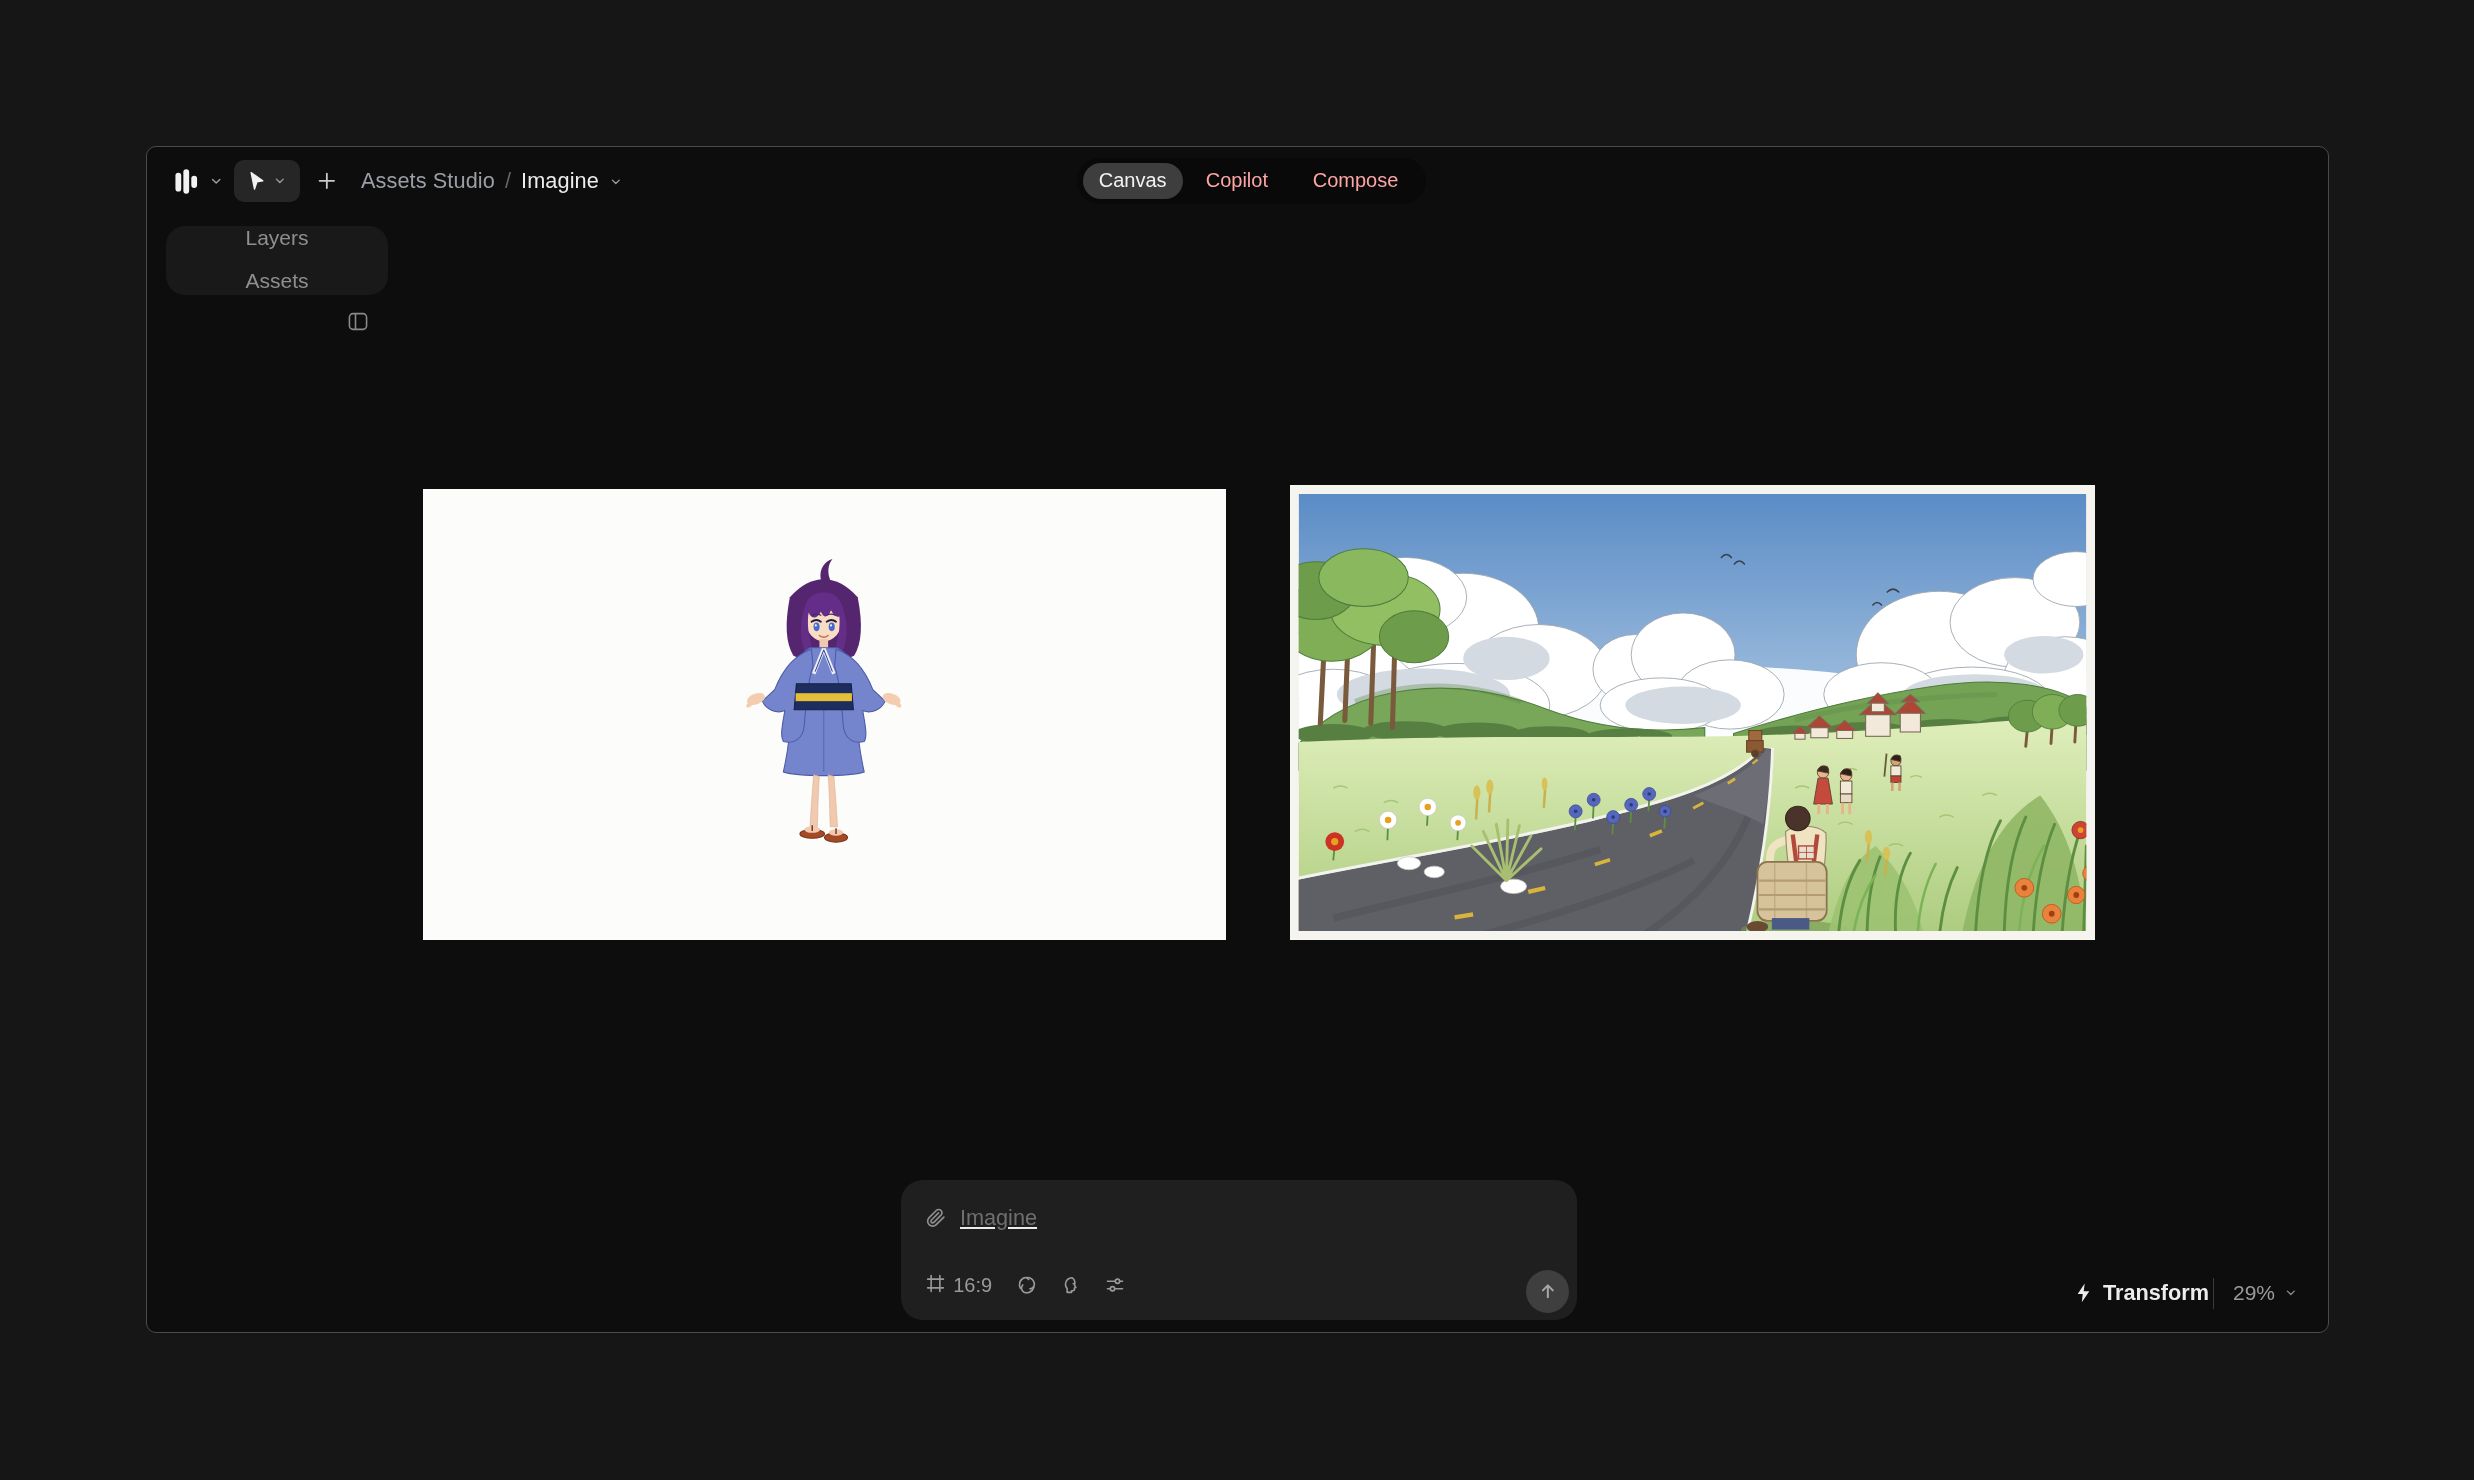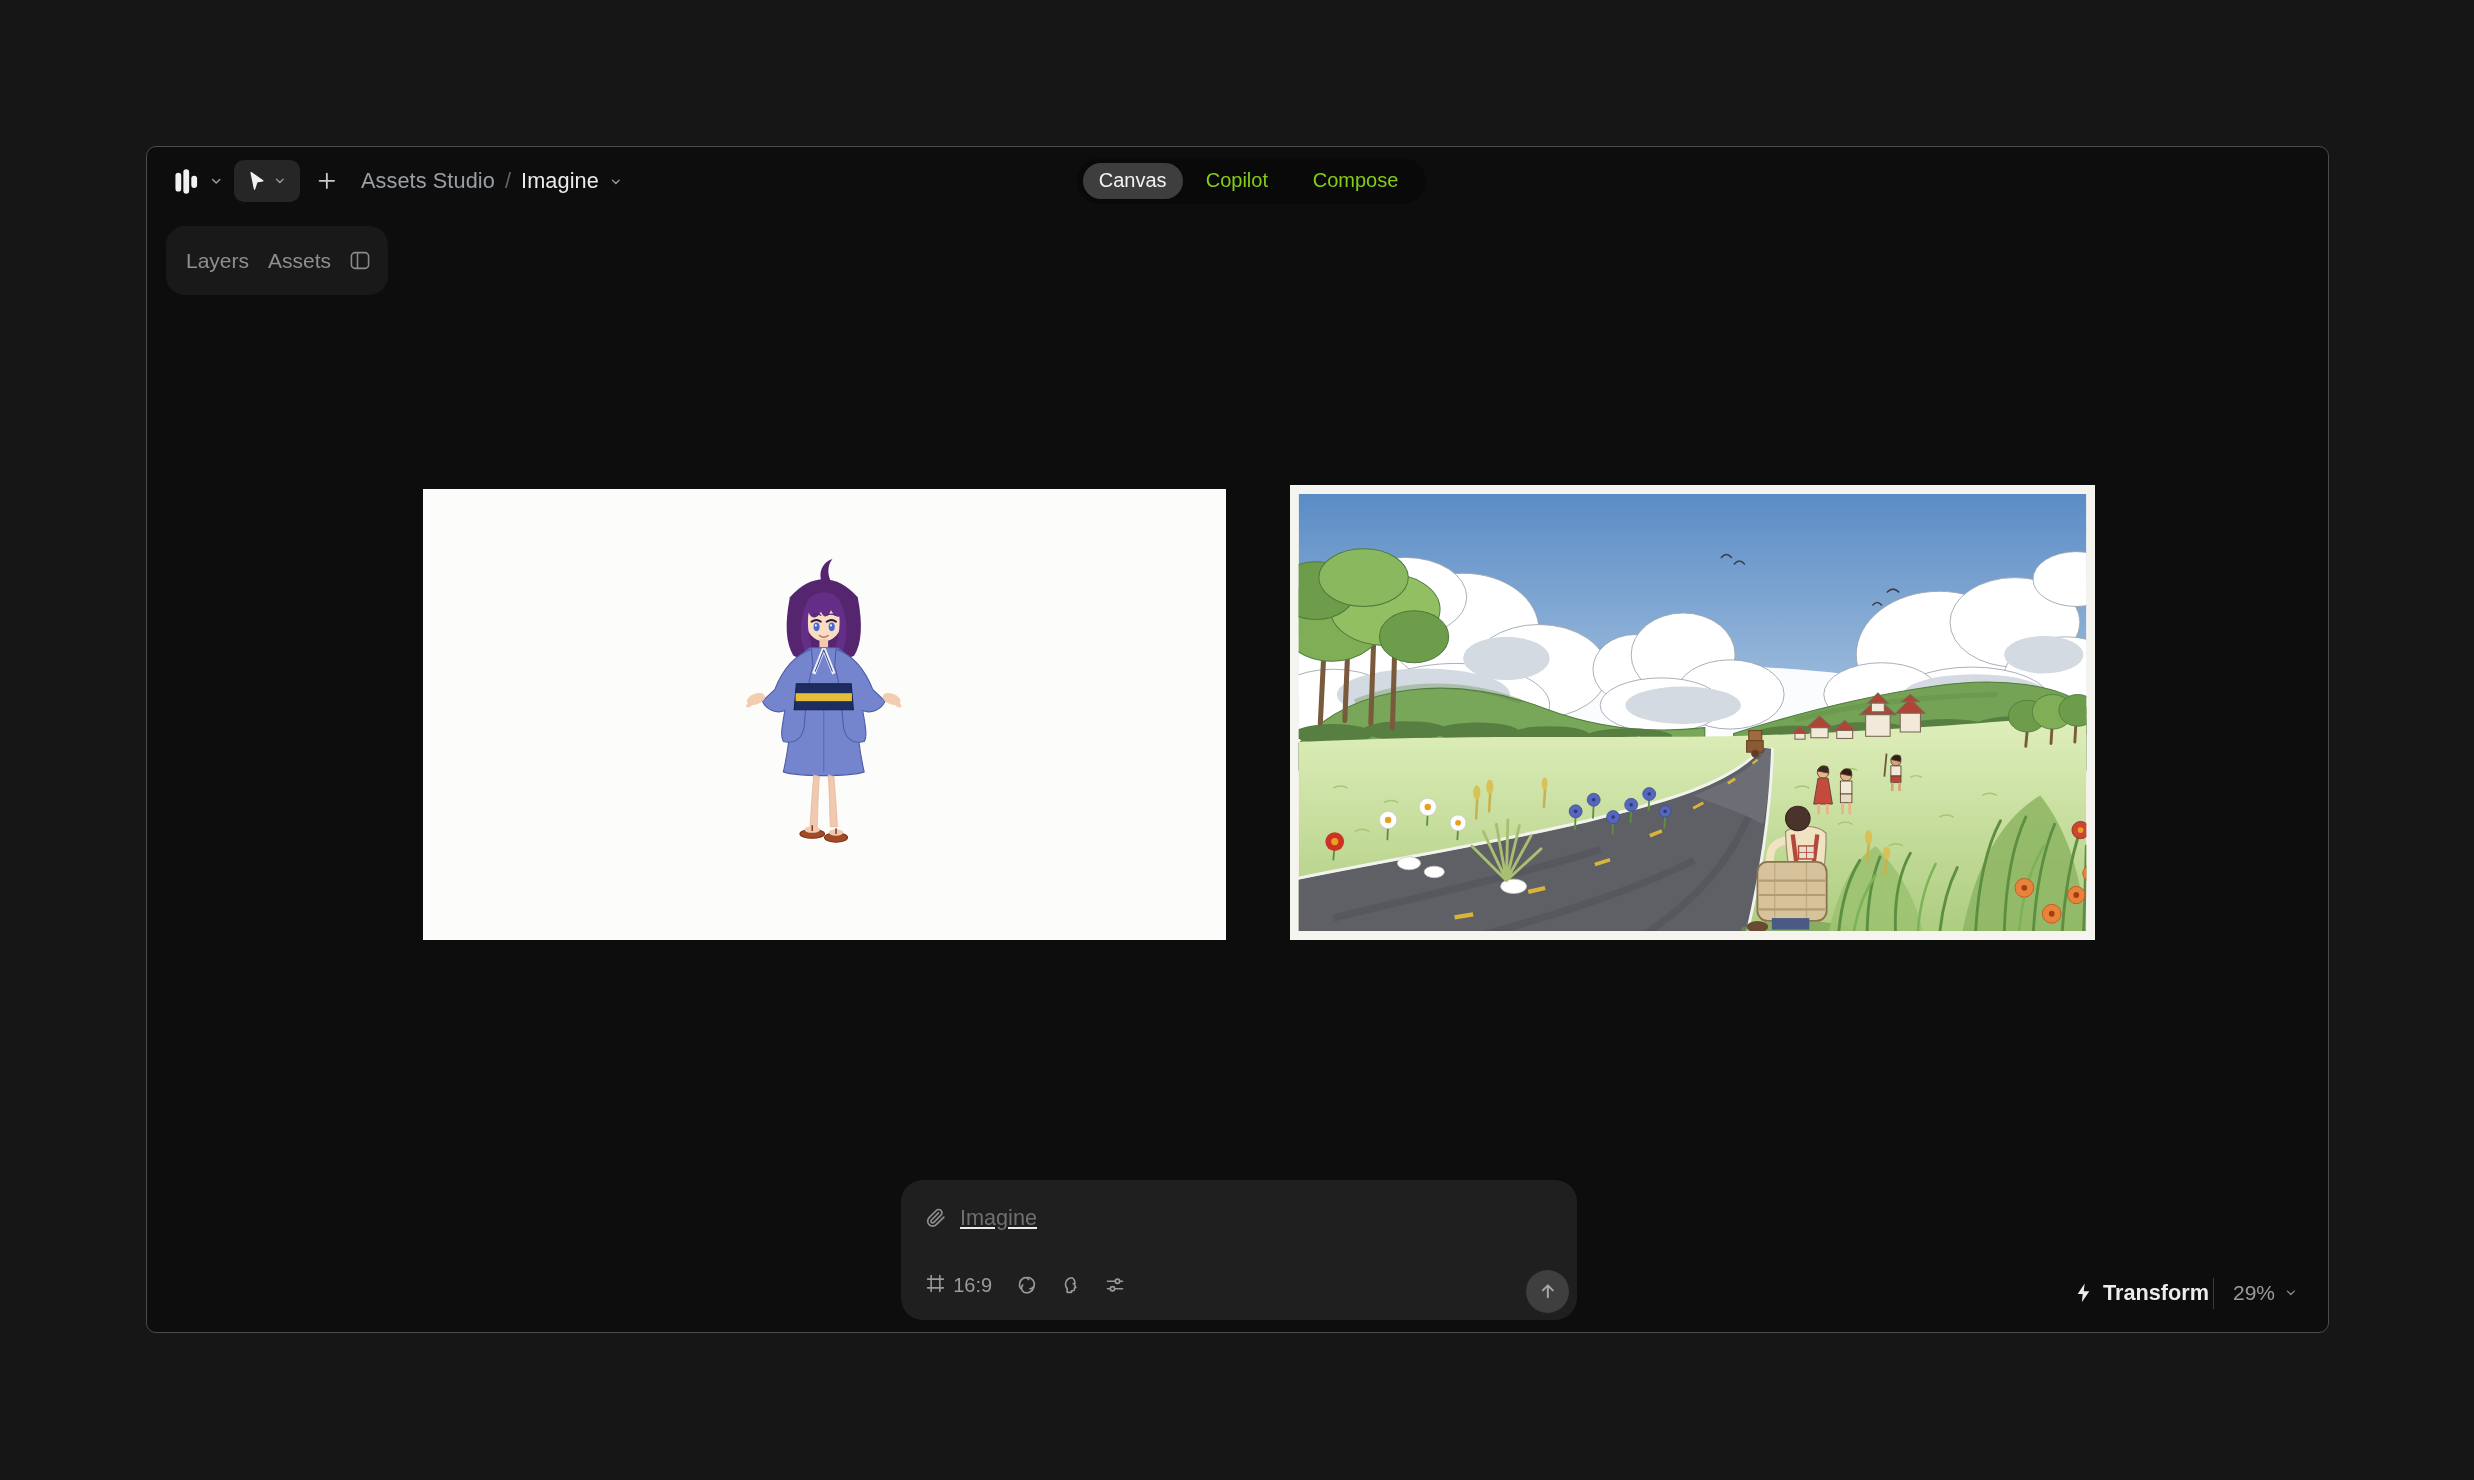--- a/index.html
+++ b/index.html
@@ -36,29 +36,29 @@
   .bc-app { color:#9a9fa5; cursor:pointer; }
   .bc-sep { color:#62666b; }
   .bc-proj { color:#ececec; cursor:pointer; }
 
   
   .tabs-bar {
     left:1075px; top:157px; height:46px;
     background:#090909; border-radius:23px;
     display:flex; align-items:center; padding:0 5.8px; gap:1.4px;
   }
-  .tab { font-size:20px; color:#84cc16; padding:0 21.7px; height:36px;
+  .tab { font-size:20px; color:#fca5a5; padding:0 21.7px; height:36px;
     display:flex; align-items:center; border-radius:18px; cursor:pointer; }
   .tab.active { background:#3e3e3e; color:#f2f2f2; padding:0 16px; }
 
   
   .layers-panel {
     left:165px; top:225px; width:222px; height:69px;
     background:#191919; border-radius:19px;
-    display:flex; align-items:center; padding:0 20px; gap:19px;
+    display:flex; align-items:center; padding:0 20px; gap:19px;flex-direction:column;
   }
   .panel-tab { font-size:21px; color:#8f8f8f; cursor:pointer; }
   .panel-toggle { margin-left:auto; cursor:pointer; display:flex; }
 
   
   .art-card { background:#fff; cursor:pointer; }
 
   
   .prompt-box {
     left:900px; top:1179px; width:676px; height:140px;

